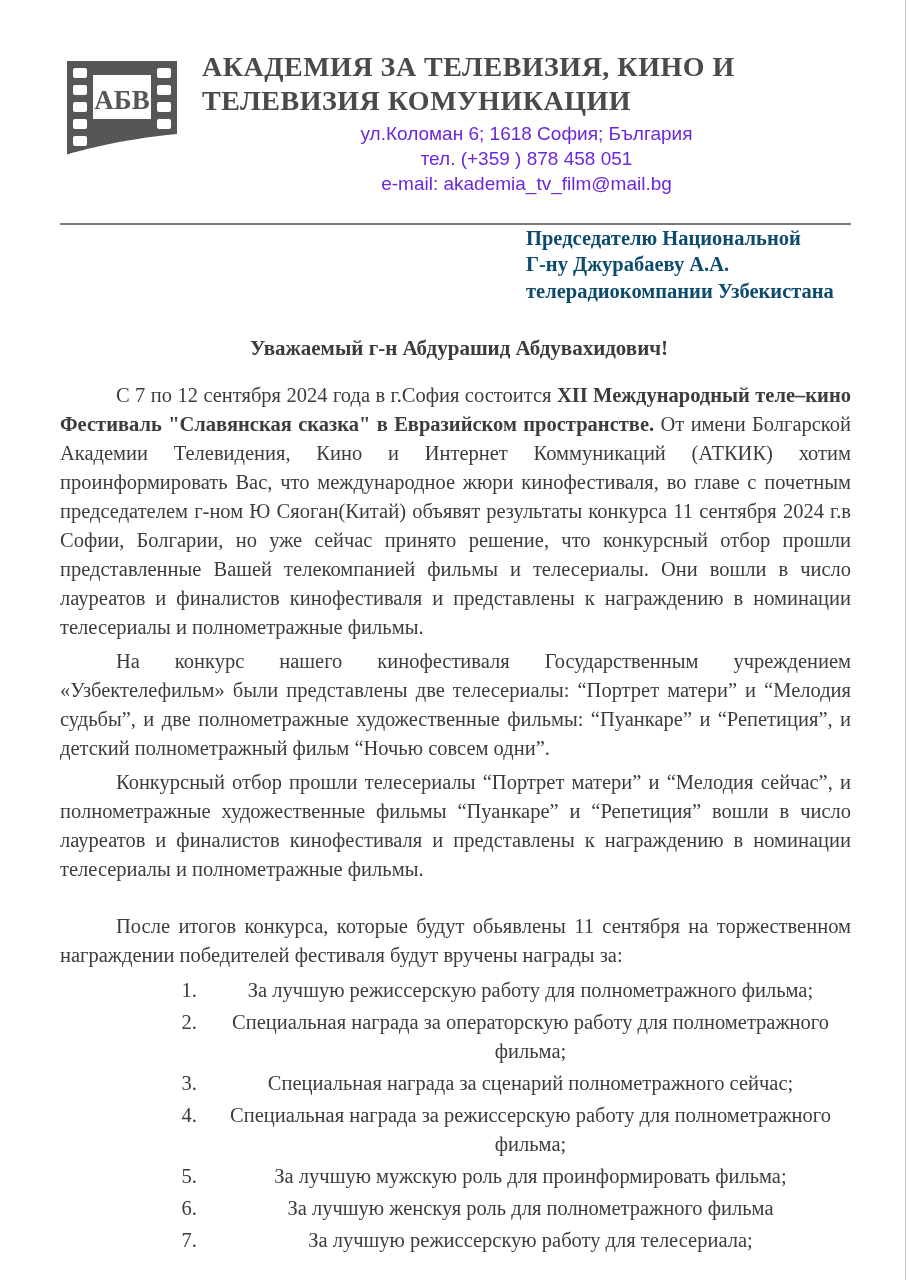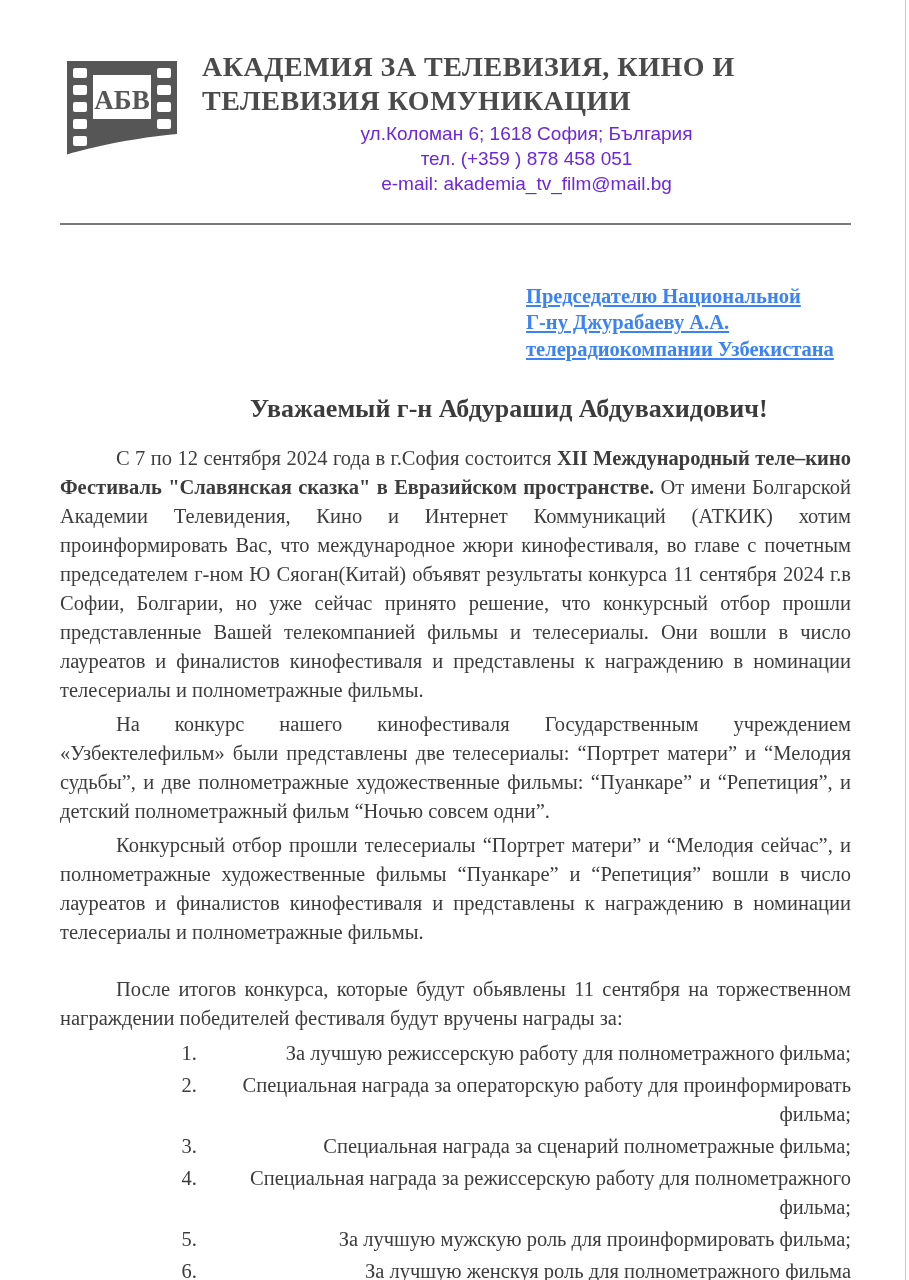--- a/index.html
+++ b/index.html
@@ -45,35 +45,33 @@
     color: #6d28d9;
   }
   .divider {
     border: none;
     border-top: 2px solid #7a7a7a;
     margin-top: 26px;
   }
 
   
   .recipient {
-    margin-top: 58px;
     margin-left: 466px;
     font-weight: bold;
     font-size: 20.5px;
     line-height: 1.3;
-    color: #3b82f6;
-    text-decoration: underline;
+    color: #0c4a6e;
   }
 
   
   .salutation {
     margin-top: 32px;
     margin-left: 190px;
     font-weight: bold;
-    font-size: 26px;
+    font-size: 21px;
     color: #3c3c3c;
   }
 
   
   .body-copy {
     margin-top: 20px;
     font-size: 20.5px;
     line-height: 29px;
     text-align: justify;
     color: #3c3c3c;
@@ -82,21 +80,21 @@
   .body-copy p.no-gap { margin-bottom: 0; margin-top: 28px; }
   ol.awards {
     margin: 6px 0 8px 0;
     padding-left: 142px;
     list-style-position: outside;
   }
   ol.awards li {
     padding-left: 8px;
     line-height: 29px;
     margin-bottom: 3px;
-    text-align: right;
+    text-align: center;
   }
 </style>
 </head>
 <body>
 
 <div class="page">
   <div class="scan-edge"></div>
 
   <header class="letterhead">
     <div class="logo">
@@ -141,22 +139,22 @@
 
   <p class="salutation">Уважаемый г-н Абдурашид Абдувахидович!</p>
 
   <div class="body-copy">
     <p><span>С 7 по 12 сентября 2024 года в г.София состоится </span><b>XII Международный теле–кино Фестиваль "Славянская сказка" в Евразийском пространстве.</b><span> От имени Болгарской Академии Телевидения, Кино и Интернет Коммуникаций (АТКИК) хотим проинформировать Вас, что международное жюри кинофестиваля, во главе с почетным председателем г-ном Ю Сяоган(Китай) объявят результаты конкурса 11 сентября 2024 г.в Софии, Болгарии, но уже сейчас принято решение, что конкурсный отбор прошли представленные Вашей телекомпанией фильмы и телесериалы. Они вошли в число лауреатов и финалистов кинофестиваля и представлены к награждению в номинации телесериалы и полнометражные фильмы.</span></p>
     <p>На конкурс нашего кинофестиваля Государственным учреждением «Узбектелефильм» были представлены две телесериалы: “Портрет матери” и “Мелодия судьбы”, и две полнометражные художественные фильмы: “Пуанкаре” и “Репетиция”, и детский полнометражный фильм “Ночью совсем одни”.</p>
     <p>Конкурсный отбор прошли телесериалы “Портрет матери” и “Мелодия сейчас”, и полнометражные художественные фильмы “Пуанкаре” и “Репетиция” вошли в число лауреатов и финалистов кинофестиваля и представлены к награждению в номинации телесериалы и полнометражные фильмы.</p>
     <p class="no-gap">После итогов конкурса, которые будут обьявлены 11 сентября на торжественном награждении победителей фестиваля будут вручены награды за:</p>
     <ol class="awards">
       <li>За лучшую режиссерскую работу для полнометражного фильма;</li>
-      <li>Специальная награда за операторскую работу для проинформировать фильма;</li>
-      <li>Специальная награда за сценарий полнометражные фильма;</li>
+      <li>Специальная награда за операторскую работу для полнометражного фильма;</li>
+      <li>Специальная награда за сценарий полнометражного сейчас;</li>
       <li>Специальная награда за режиссерскую работу для полнометражного фильма;</li>
       <li>За лучшую мужскую роль для проинформировать фильма;</li>
       <li>За лучшую женскуя роль для полнометражного фильма</li>
       <li>За лучшую режиссерскую работу для телесериала;</li>
 
     </ol>
 
   </div>
 </div>
 

